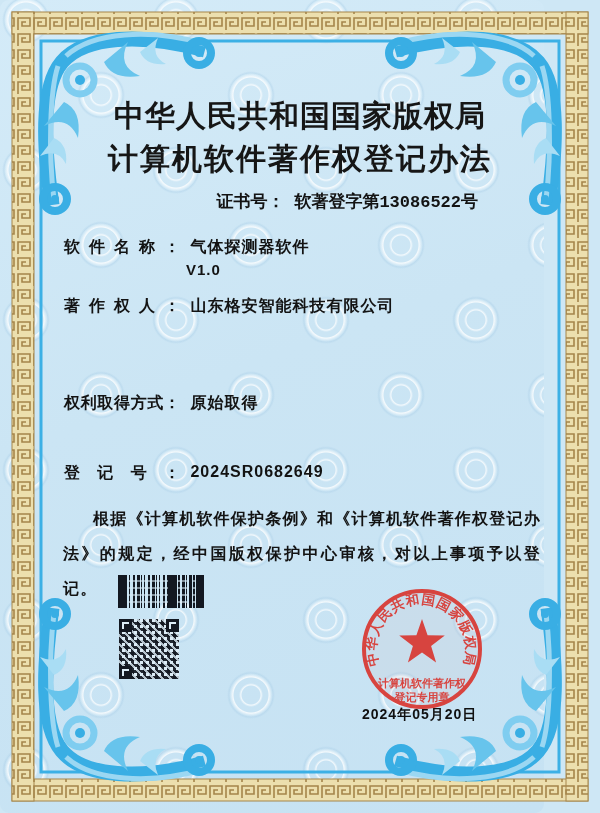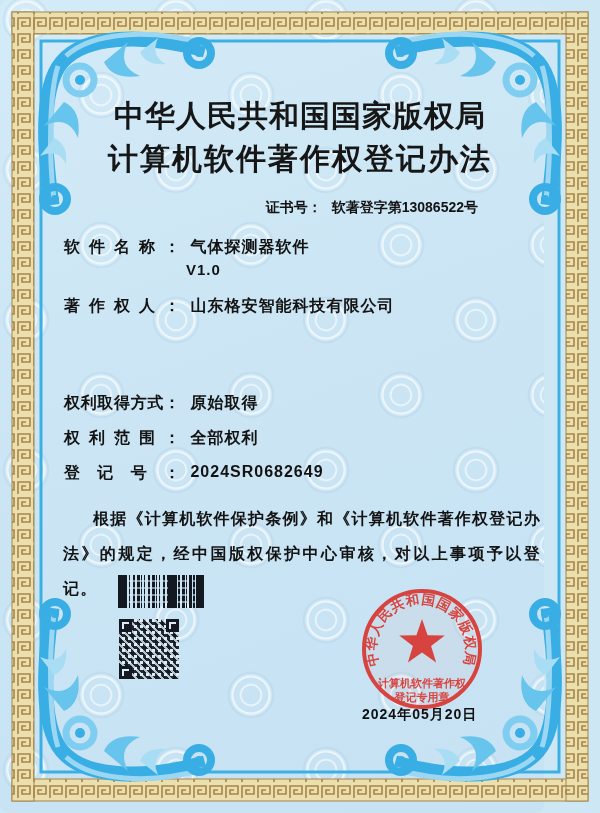--- a/index.html
+++ b/index.html
@@ -22,21 +22,21 @@
 
   .frame{position:absolute;inset:0;}
 
   .content{position:absolute;inset:0;color:#131313;}
   .abs{position:absolute;}
 
   .title{width:600px;text-align:center;font-family:"Liberation Serif",serif;
          font-weight:700;font-size:30px;letter-spacing:1px;color:#161616;}
   .title2{letter-spacing:2px;}
 
-  .certno{top:199px;right:66px;font-size:14px;font-weight:700;}
+  .certno{top:190px;right:66px;font-size:17px;font-weight:700;font-family:Liberation Mono, monospace;}
   .certno .lbl{margin-right:10px;}
 
   .row{left:64px;font-size:16px;font-weight:700;white-space:nowrap;}
   .row .label{display:inline-block;width:116px;text-align:justify;text-align-last:justify;
               vertical-align:top;}
   .row .value{display:inline-block;margin-left:6px;letter-spacing:1px;}
   .value2{left:186px;font-size:15px;font-weight:700;letter-spacing:1px;}
 
   .para{left:63px;width:478px;font-size:16px;font-weight:700;line-height:35px;
         text-indent:30px;letter-spacing:1.2px;text-align:justify;}
@@ -124,24 +124,20 @@
     <div class="abs row" style="top:296px">
       <span class="label">著作权人：</span>
       <span class="value">山东格安智能科技有限公司</span>
     </div>
 
     <div class="abs row" style="top:393px">
       <span class="label">权利取得方式：</span>
       <span class="value">原始取得</span>
     </div>
 
-    <div class="abs row" style="top:428px">
-      <span class="label">权利范围：</span>
-      <span class="value">全部权利</span>
-    </div>
 
     <div class="abs row" style="top:463px">
       <span class="label">登记号：</span>
       <span class="value">2024SR0682649</span>
     </div>
 
     <div class="abs para" style="top:501px">根据《计算机软件保护条例》和《计算机软件著作权登记办法》的规定，经中国版权保护中心审核，对以上事项予以登记。</div>
 
     <div class="abs barcode"></div>
 

